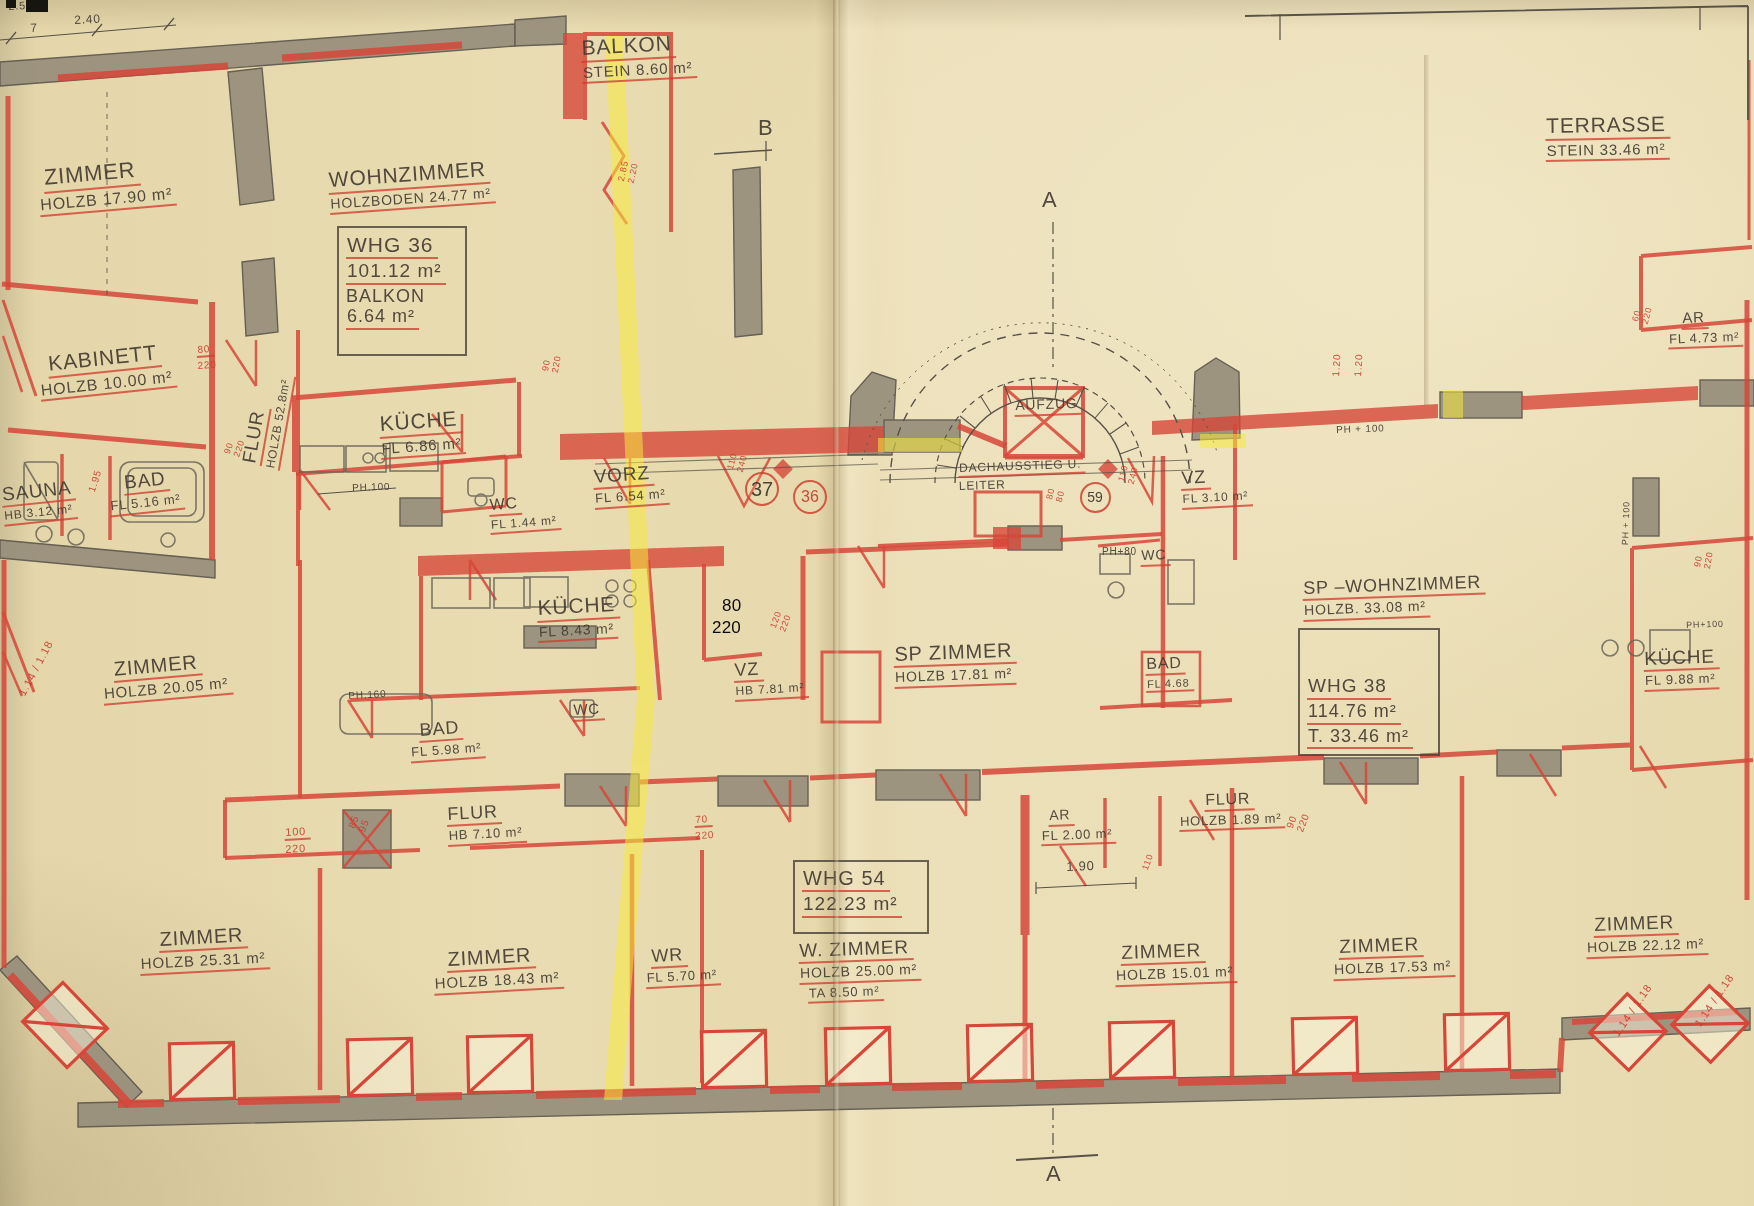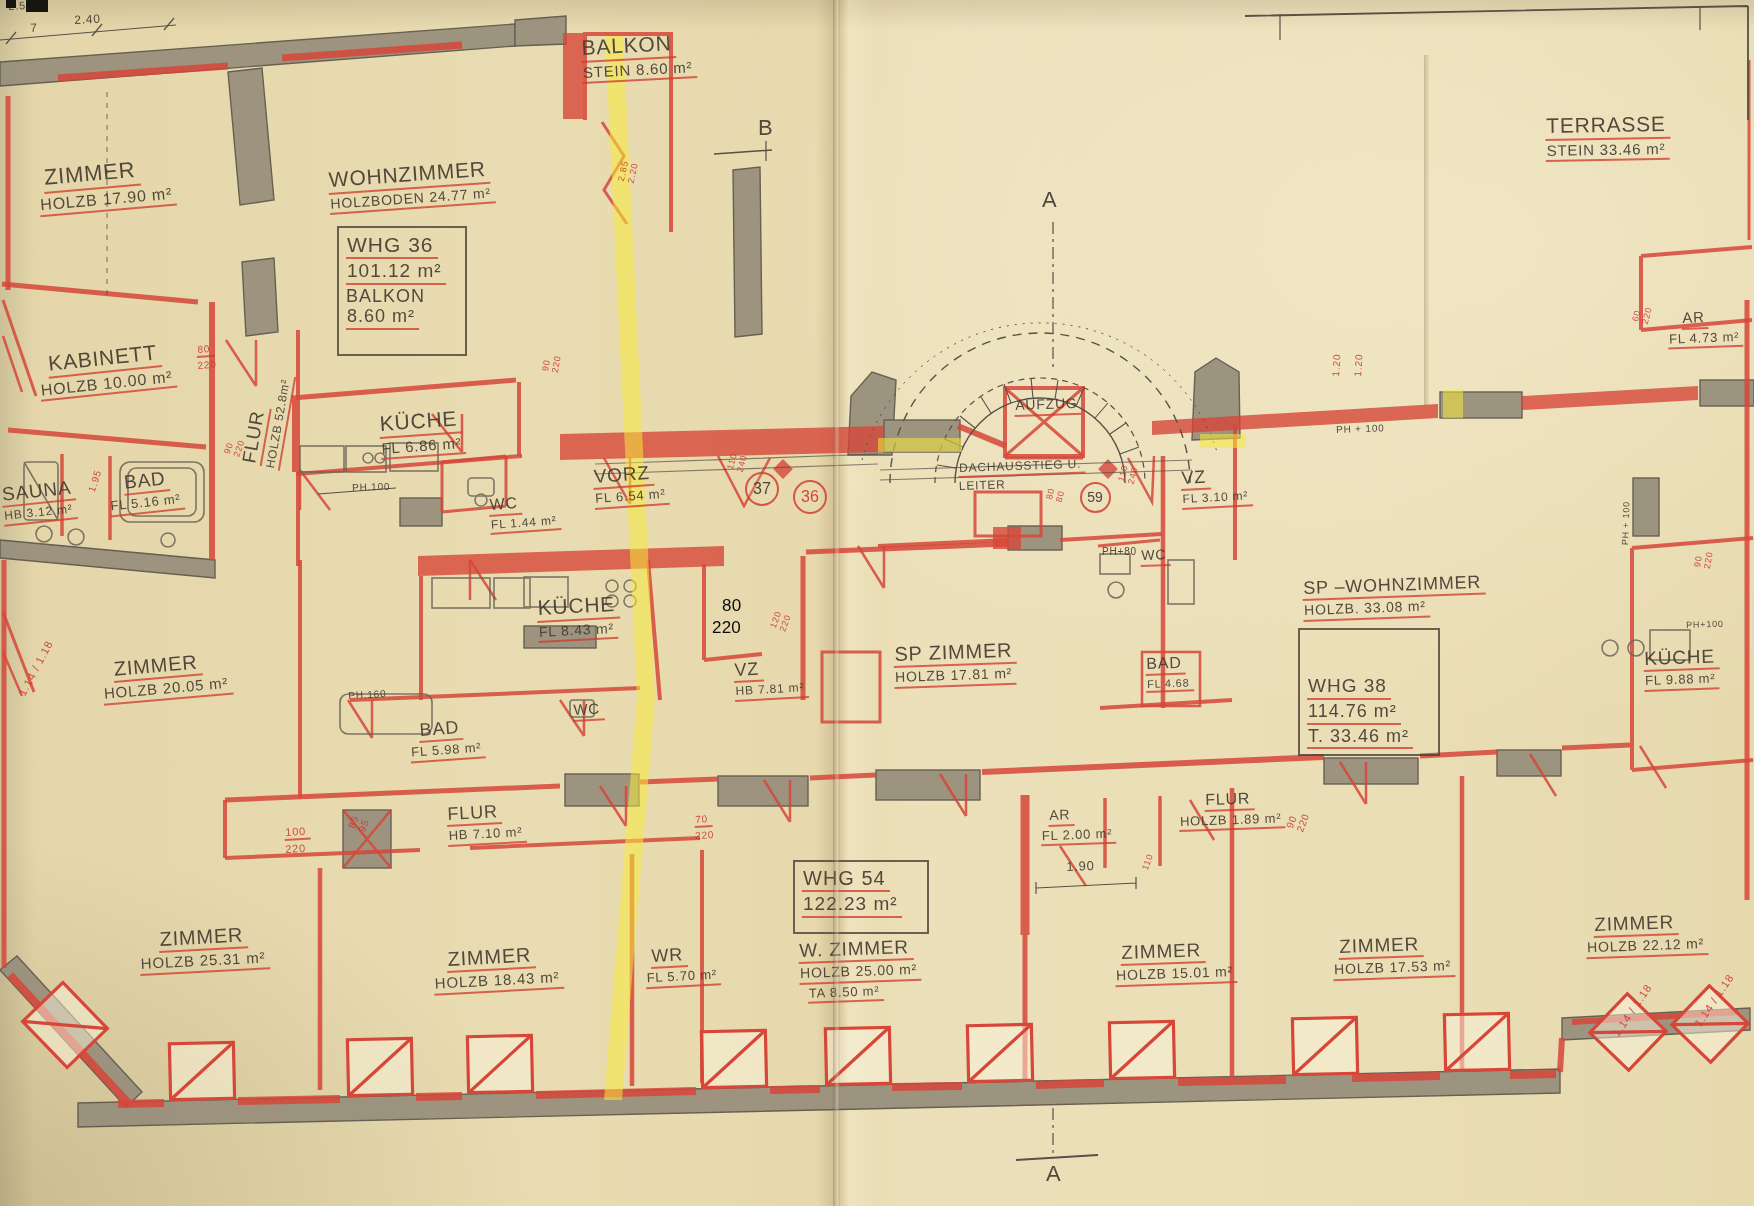--- a/index.html
+++ b/index.html
@@ -554,32 +554,32 @@
       <div class="label" style="left: 758px; top: 116px;">
         <div class="lline" style="font-size: 22px;">B</div>
       </div>
       <div class="label" style="left: 1046px; top: 1162px;">
         <div class="lline" style="font-size: 22px;">A</div>
       </div>
       <div class="wbox" style="left: 337px; top: 226px; min-width: 118px; min-height: 118px;">
         <div class="lline u" style="font-size: 21px;">WHG 36</div>
         <div class="lline u" style="font-size: 19px;">101.12  m²</div>
         <div class="lline" style="font-size: 18px;">BALKON</div>
-        <div class="lline u" style="font-size: 18px;">8.60 m²</div>
+        <div class="lline u" style="font-size: 18px;">6.64 m²</div>
       </div>
       <div class="wbox" style="left: 793px; top: 860px; min-width: 124px; min-height: 62px;">
         <div class="lline u" style="font-size: 20px;">WHG 54</div>
         <div class="lline u" style="font-size: 19px;">122.23 m²</div>
       </div>
       <div class="wbox" style="left: 1298px; top: 628px; min-width: 130px; min-height: 86px;">
         <div class="lline u" style="font-size: 19px; margin-top: 41px;">WHG 38</div>
         <div class="lline u" style="font-size: 18px;">114.76 m²</div>
         <div class="lline u" style="font-size: 18px;">T. 33.46 m²</div>
       </div>
-      <div class="ucircle" style="left: 745px; top: 472px; width: 30px; height: 30px; font-size: 16px;">37</div>
+      <div class="ucircle" style="left: 745px; top: 472px; width: 30px; height: 30px; font-size: 20px;">37</div>
       <div class="ucircle red" style="left: 793px; top: 480px; width: 30px; height: 30px; font-size: 16px;">36</div>
       <div class="ucircle" style="left: 1079.5px; top: 481.5px; width: 27px; height: 27px; font-size: 14px;">59</div>
     </div>
 
   <div class="fold" id="fold-main"></div>
   <div class="fold" id="fold-right"></div>
   <div class="papermark" style="left:26px;top:0;width:22px;height:12px;"></div>
   <div class="papermark" style="left:6px;top:0;width:10px;height:8px;"></div>
 </div>
 

